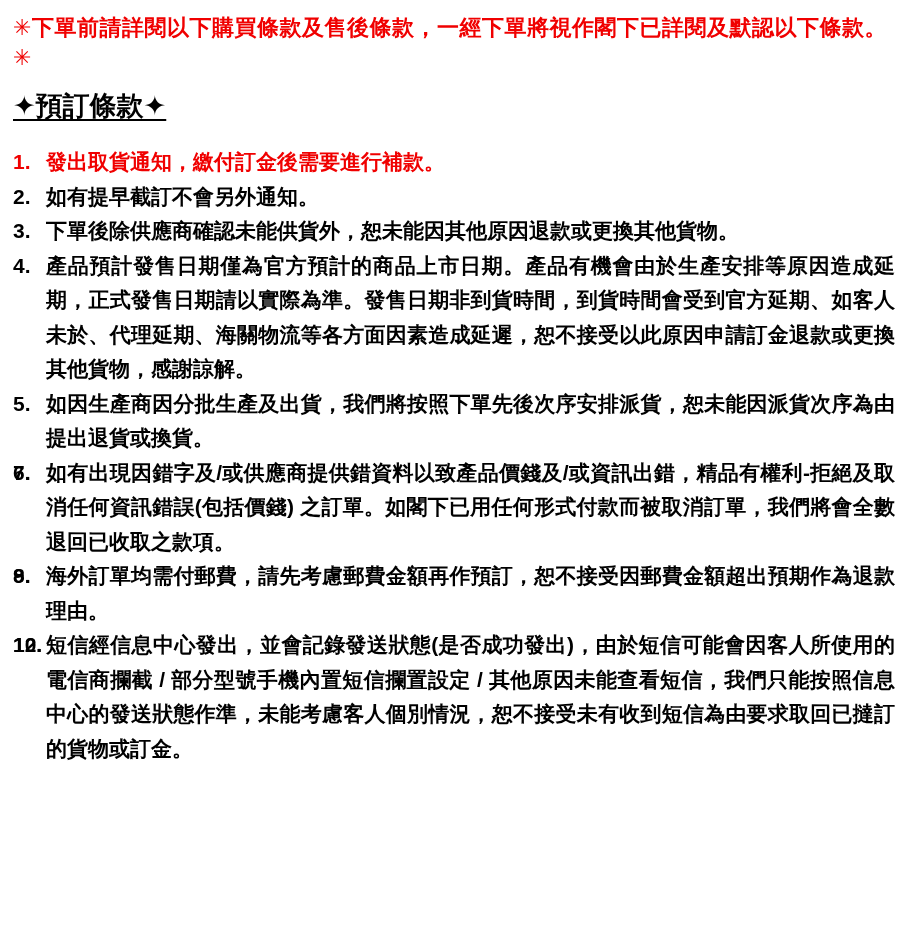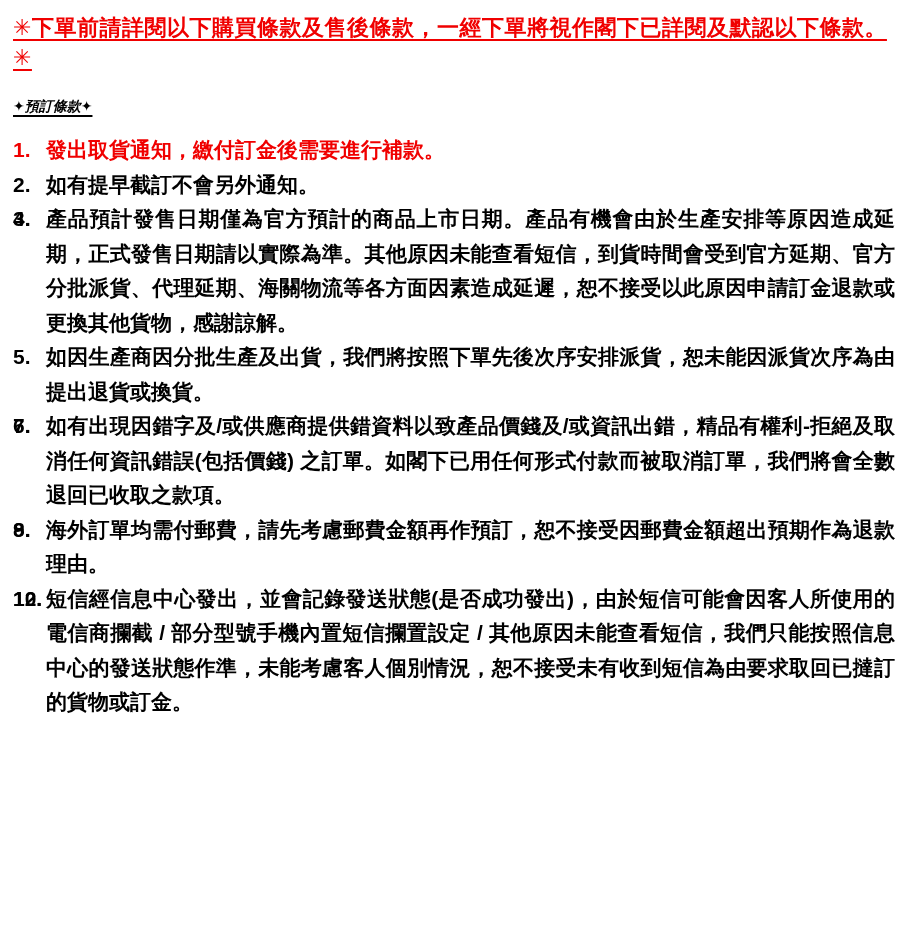--- a/index.html
+++ b/index.html
@@ -18,36 +18,34 @@
   }
   .page{
     width:913px;
     min-height:948px;
     padding:13px 18px 10px 13px;
   }
   .notice-banner{
     color:var(--red);
     font-size:22px;
     line-height:30px;
-    text-decoration:underline;
     text-decoration-thickness:2px;
     text-underline-offset:4px;
     margin-bottom:18px;
     letter-spacing:0.5px;
   }
   .section-title{
     color:var(--text);
-    font-size:14px;
+    font-size:27px;
     line-height:30px;
     text-decoration:underline;
     text-decoration-thickness:2px;
     text-underline-offset:4px;
-    margin-bottom:12px;
+    margin-bottom:24px;
     display:inline-block;
-    font-style:italic;
   }
   .terms{
     font-size:21px;
     line-height:34.5px;
   }
   .term{
     position:relative;
     padding-left:33px;
     text-align:justify;
   }
@@ -71,22 +69,22 @@
 <div class="page">
   <div class="notice-banner">✳下單前請詳閱以下購買條款及售後條款，一經下單將視作閣下已詳閱及默認以下條款。✳</div>
 
   <div>
     <span class="section-title">✦預訂條款✦</span>
   </div>
 
   <div class="terms">
       <div class="term red"><span class="num">1.</span><span>發出取貨通知，繳付訂金後需要進行補款。</span></div>
       <div class="term"><span class="num">2.</span><span>如有提早截訂不會另外通知。</span></div>
-      <div class="term"><span class="num">3.</span></div>
-      <div class="term"><span class="num">4.</span><span>產品預計發售日期僅為官方預計的商品上市日期。產品有機會由於生產安排等原因造成延期，正式發售日期請以實際為準。其他原因未能查看短信，到貨時間會受到官方延期、官方分批派貨、代理延期、海關物流等各方面因素造成延遲，恕不接受以此原因申請訂金退款或更換其他貨物，感謝諒解。</span></div>
+      <div class="term"><span class="num">3.</span><span>下單後除供應商確認未能供貨外，恕未能因其他原因退款或更換其他貨物。</span></div>
+      <div class="term"><span class="num">4.</span><span>產品預計發售日期僅為官方預計的商品上市日期。產品有機會由於生產安排等原因造成延期，正式發售日期請以實際為準。發售日期非到貨時間，到貨時間會受到官方延期、如客人未於、代理延期、海關物流等各方面因素造成延遲，恕不接受以此原因申請訂金退款或更換其他貨物，感謝諒解。</span></div>
       <div class="term"><span class="num">5.</span><span>如因生產商因分批生產及出貨，我們將按照下單先後次序安排派貨，恕未能因派貨次序為由提出退貨或換貨。</span></div>
       <div class="term"><span class="num">6.</span></div>
       <div class="term"><span class="num">7.</span><span>如有出現因錯字及/或供應商提供錯資料以致產品價錢及/或資訊出錯，精品有權利-拒絕及取消任何資訊錯誤(包括價錢) 之訂單。如閣下已用任何形式付款而被取消訂單，我們將會全數退回已收取之款項。</span></div>
       <div class="term"><span class="num">8.</span></div>
       <div class="term"><span class="num">9.</span><span>海外訂單均需付郵費，請先考慮郵費金額再作預訂，恕不接受因郵費金額超出預期作為退款理由。</span></div>
       <div class="term"><span class="num">10.</span></div>
       <div class="term"><span class="num">12.</span><span>短信經信息中心發出，並會記錄發送狀態(是否成功發出)，由於短信可能會因客人所使用的電信商攔截 / 部分型號手機內置短信攔置設定 / 其他原因未能查看短信，我們只能按照信息中心的發送狀態作準，未能考慮客人個別情況，恕不接受未有收到短信為由要求取回已撻訂的貨物或訂金。</span></div>
     </div>
 </div>
 

